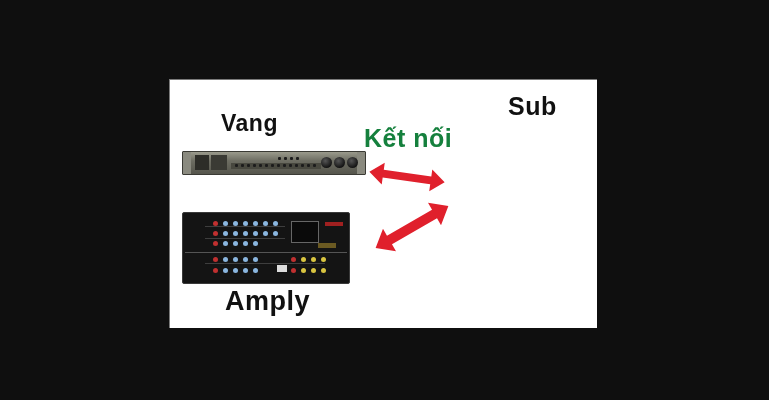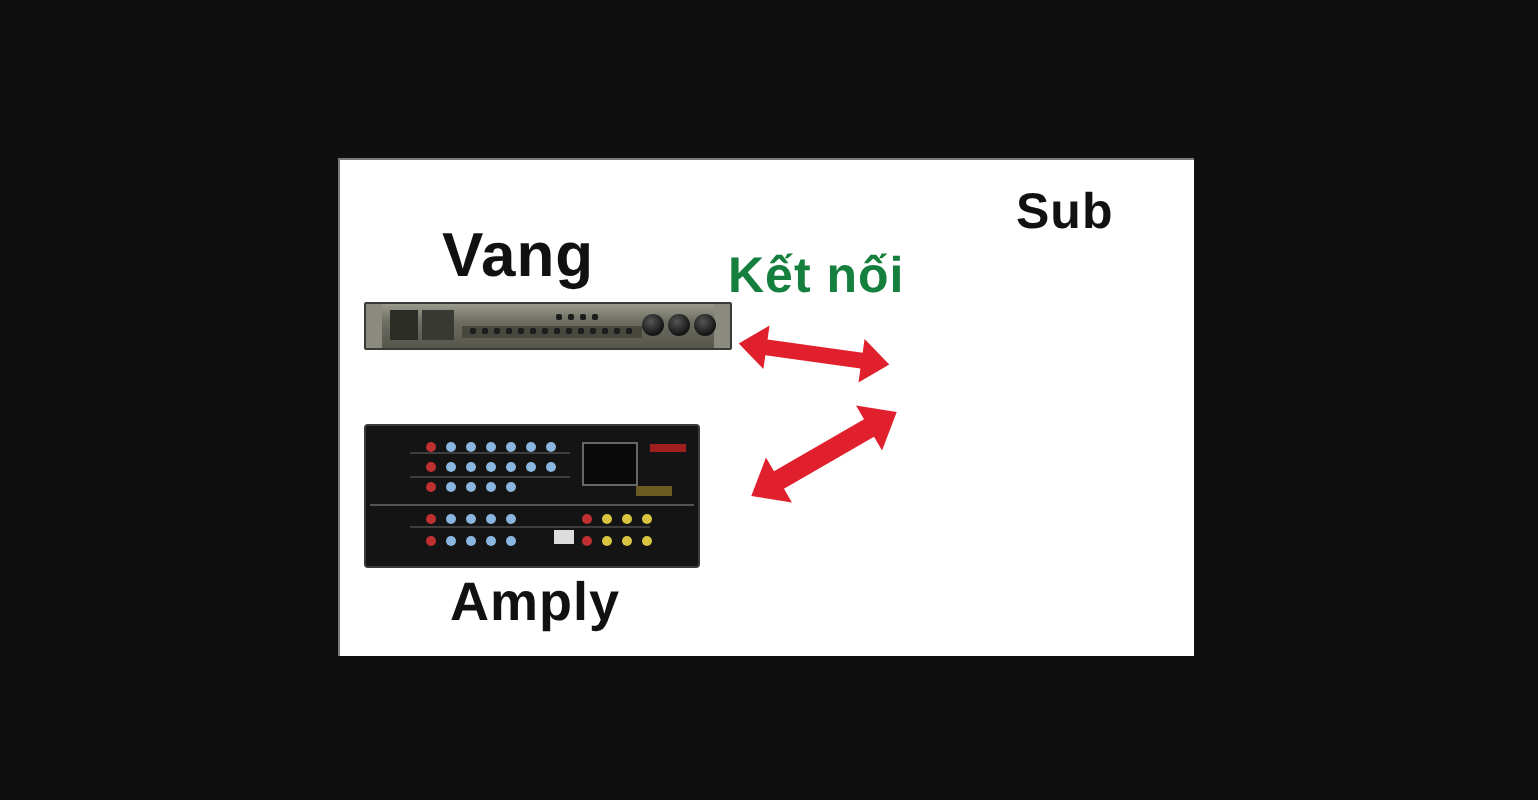--- a/index.html
+++ b/index.html
@@ -9,21 +9,21 @@
   }
   .panel {
     position: absolute; left: 169px; top: 79px; width: 428px; height: 249px;
     background: #ffffff; border-left: 1px solid #7a7a7a; border-top: 1px solid #7a7a7a;
     box-sizing: border-box; overflow: hidden;
   }
   .label {
     position: absolute; font-weight: 700; color: #111; letter-spacing: 0.5px;
     white-space: nowrap; line-height: 1;
   }
-  .label-vang { left: 51px; top: 32px; font-size: 31px; }
+  .label-vang { left: 51px; top: 32px; font-size: 23px; }
   .label-amply { left: 55px; top: 208px; font-size: 27px; }
   .label-sub { left: 338px; top: 14px; font-size: 25px; }
   .label-connect { left: 194px; top: 46px; font-size: 25px; color: #15803d; font-weight: 700; }
 
   
   .vang {
     position: absolute; left: 12px; top: 71px; width: 182px; height: 22px;
     background: linear-gradient(#9a9a8c, #6d6d62 40%, #55554c);
     border: 1px solid #3a3a34; border-radius: 1px;
   }

